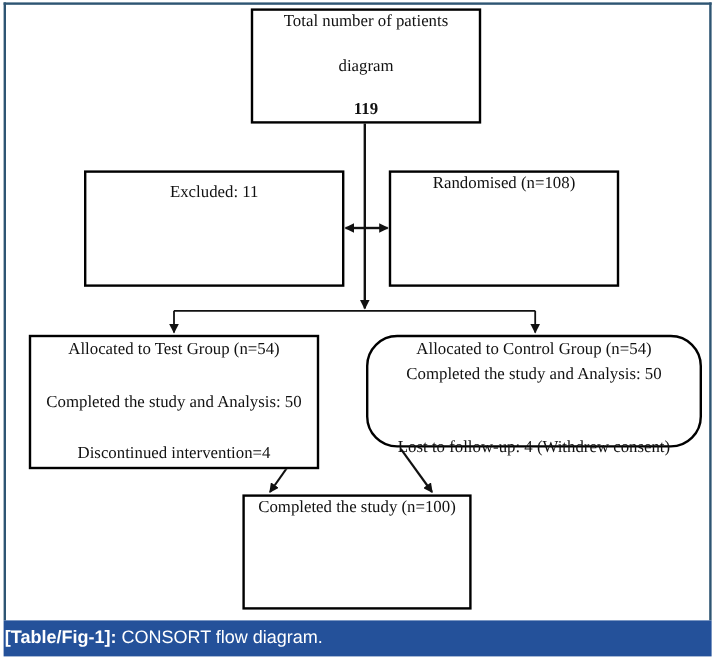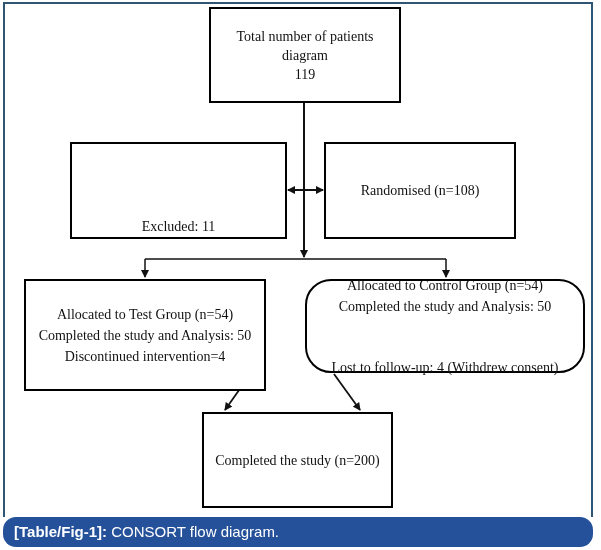--- a/index.html
+++ b/index.html
@@ -1,24 +1,24 @@
 <!DOCTYPE html>
 <html><head>
 <meta charset="utf-8">
 <style>
   html, body { margin:0; padding:0; background:#ffffff; }
   body { width:601px; height:550px; position:relative; overflow:hidden; }
   .frame { position:absolute; left:3px; top:2px; width:590px; height:515px; border:2px solid #2e5573; border-bottom:none; box-sizing:border-box; background:#fff; }
   .box { position:absolute; border:2px solid #000; box-sizing:border-box; background:#fff;
          font-family:"Liberation Serif", serif; color:#111; text-align:center;
-         display:flex; flex-direction:column; justify-content:center; align-items:center; }
+         display:flex; flex-direction:column; justify-content:space-between; align-items:center; }
   .box .ln { font-size:14px; line-height:19px; white-space:nowrap; }
-  .box .bold { font-weight:normal; margin-top:0; }
+  .box .bold { font-weight:bold; margin-top:0; }
   .caption { position:absolute; left:3px; top:517px; width:590px; height:30px; background:#24519a;
-             font-family:"Liberation Sans", sans-serif; color:#fff; font-size:15px; line-height:30px; padding-left:11px; box-sizing:border-box;border-radius:13px; }
+             font-family:"Liberation Sans", sans-serif; color:#fff; font-size:15px; line-height:30px; padding-left:1px; box-sizing:border-box; }
   .caption b { font-weight:bold; }
   svg.lines { position:absolute; left:0; top:0; }
 </style>
 </head>
 <body>
 
 <div class="frame"></div>
 
 <svg class="lines" width="601" height="550">
   <defs>
@@ -35,39 +35,39 @@
   <line x1="249" y1="376" x2="225" y2="410" stroke="#111" stroke-width="1.8" marker-end="url(#ah)"></line>
   <line x1="334" y1="374" x2="360" y2="410" stroke="#111" stroke-width="1.8" marker-end="url(#ah)"></line>
 </svg>
 
 <div class="box" style="left:209px; top:7px; width:192px; height:96px;">
   <div class="ln">Total number of patients</div>
   <div class="ln">diagram</div>
   <div class="ln bold">119</div>
 </div>
 
-<div class="box" style="left:70px; top:142px; width:217px; height:97px; justify-content:flex-end; padding-top:6px;">
+<div class="box" style="left:70px; top:142px; width:217px; height:97px; justify-content:space-between; padding-top:6px;">
   <div class="ln" style="line-height:21px;">Excluded: 11</div>
 </div>
 
 <div class="box" style="left:324px; top:142px; width:192px; height:97px;">
   <div class="ln">Randomised (n=108)</div>
 </div>
 
 <div class="box" style="left:24px; top:279px; width:242px; height:112px;">
   <div class="ln" style="line-height:21px;">Allocated to Test Group (n=54)</div>
   <div class="ln" style="line-height:21px;">Completed the study and Analysis: 50</div>
   <div class="ln" style="line-height:21px;font-family:Liberation Serif, serif;">Discontinued intervention=4</div>
 </div>
 
 <div class="box" style="left:305px; top:279px; width:280px; height:94px;border-radius:26px;">
   <div class="ln" style="line-height:21px;">Allocated to Control Group (n=54)</div>
   <div class="ln" style="line-height:21px;">Completed the study and Analysis: 50</div>
   <div class="ln" style="line-height:21px;margin-top:40px;">Lost to follow-up: 4 (Withdrew consent)</div>
 </div>
 
 <div class="box" style="left:202px; top:412px; width:191px; height:96px;">
-  <div class="ln">Completed the study (n=200)</div>
+  <div class="ln">Completed the study (n=100)</div>
 </div>
 
 <div class="caption">
   <b>[Table/Fig-1]:</b><span> CONSORT flow diagram.</span>
 </div>
 
 </body></html>

